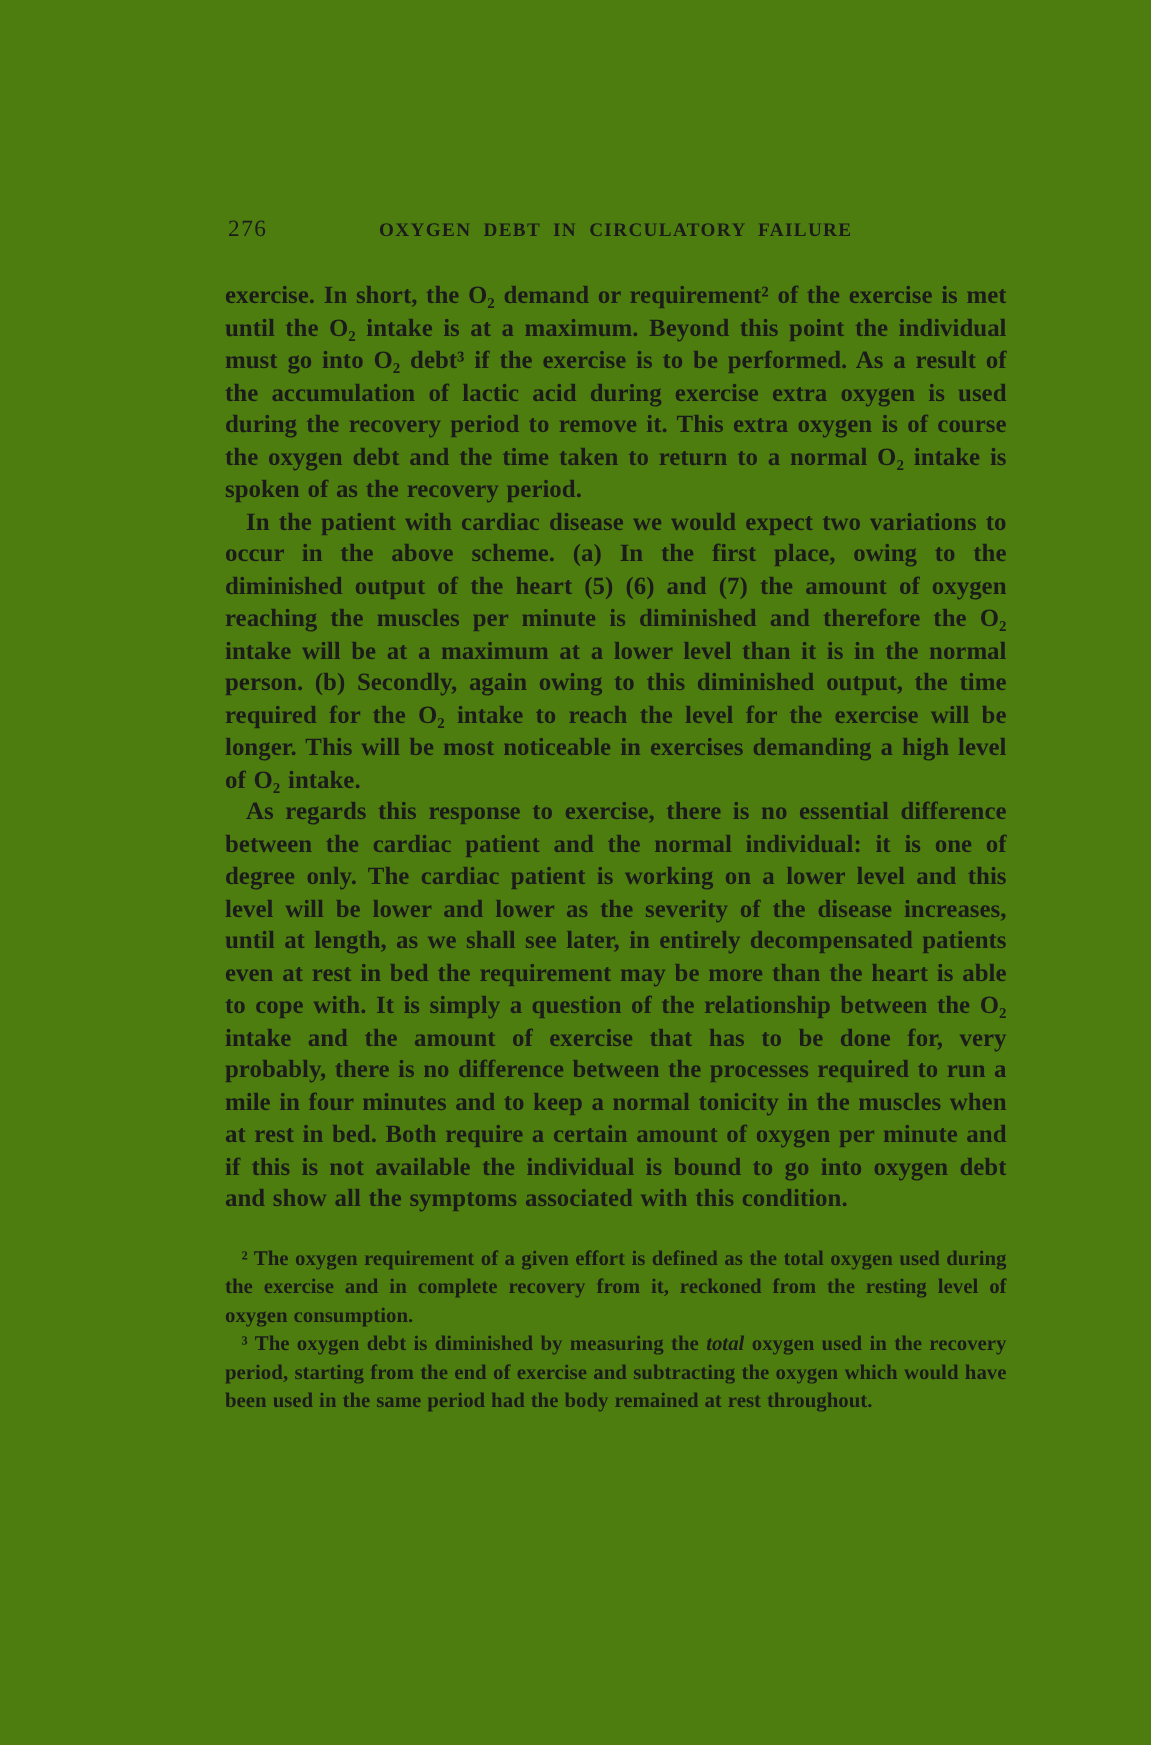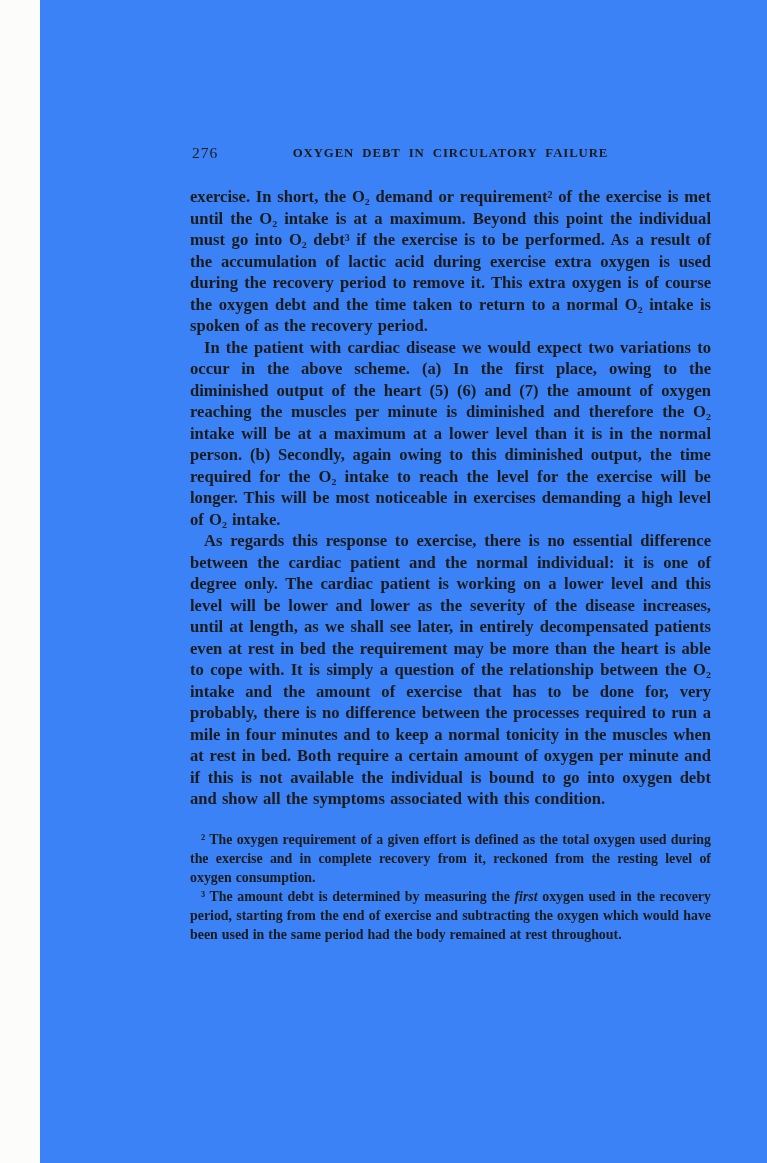--- a/index.html
+++ b/index.html
@@ -11,22 +11,21 @@
     height: 1163px;
     background: #fcfcfa;
     position: relative;
     font-family: "Liberation Serif", serif;
     color: #1b1b1b;
     overflow: hidden;
   }
   .page {
     position: absolute;
     inset: 0;
-    background: #3b82f6;
-    margin-left: 40px;
+    background: #4d7c0f;
   }
   .content {
     position: absolute;
     left: 150px;
     top: 144px;
     width: 521px;
   }
   .header {
     position: relative;
     height: 22px;
@@ -90,17 +89,17 @@
     </div>
 
     <div class="body-text">
       <p>exercise.  In short, the O₂ demand or requirement² of the exercise is met until the O₂ intake is at a maximum.  Beyond this point the individual must go into O₂ debt³ if the exercise is to be performed.  As a result of the accumulation of lactic acid during exercise extra oxygen is used during the recovery period to remove it.  This extra oxygen is of course the oxygen debt and the time taken to return to a normal O₂ intake is spoken of as the recovery period.</p>
       <p class="indent">In the patient with cardiac disease we would expect two variations to occur in the above scheme.  (a) In the first place, owing to the diminished output of the heart (5) (6) and (7) the amount of oxygen reaching the muscles per minute is diminished and therefore the O₂ intake will be at a maximum at a lower level than it is in the normal person.  (b) Secondly, again owing to this diminished output, the time required for the O₂ intake to reach the level for the exercise will be longer.  This will be most noticeable in exercises demanding a high level of O₂ intake.</p>
       <p class="indent">As regards this response to exercise, there is no essential difference between the cardiac patient and the normal individual: it is one of degree only.  The cardiac patient is working on a lower level and this level will be lower and lower as the severity of the disease increases, until at length, as we shall see later, in entirely decompensated patients even at rest in bed the requirement may be more than the heart is able to cope with.  It is simply a question of the relationship between the O₂ intake and the amount of exercise that has to be done for, very probably, there is no difference between the processes required to run a mile in four minutes and to keep a normal tonicity in the muscles when at rest in bed.  Both require a certain amount of oxygen per minute and if this is not available the individual is bound to go into oxygen debt and show all the symptoms associated with this condition.</p>
     </div>
 
     <div class="footnotes">
       <p>² The oxygen requirement of a given effort is defined as the total oxygen used during the exercise and in complete recovery from it, reckoned from the resting level of oxygen consumption.</p>
-      <p><span>³ The amount debt is determined by measuring the </span><em>first</em><span> oxygen used in the recovery period, starting from the end of exercise and subtracting the oxygen which would have been used in the same period had the body remained at rest throughout.</span></p>
+      <p><span>³ The oxygen debt is diminished by measuring the </span><em>total</em><span> oxygen used in the recovery period, starting from the end of exercise and subtracting the oxygen which would have been used in the same period had the body remained at rest throughout.</span></p>
     </div>
 
   </div>
 </div>
 
 </body></html>

